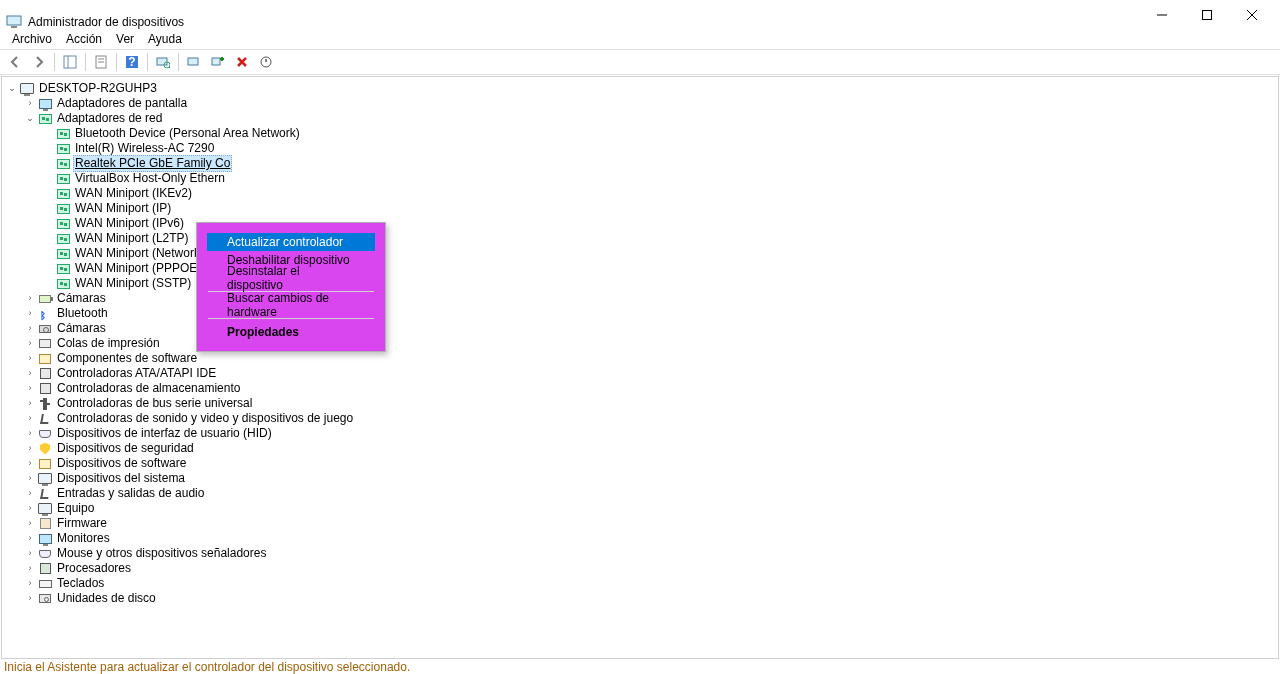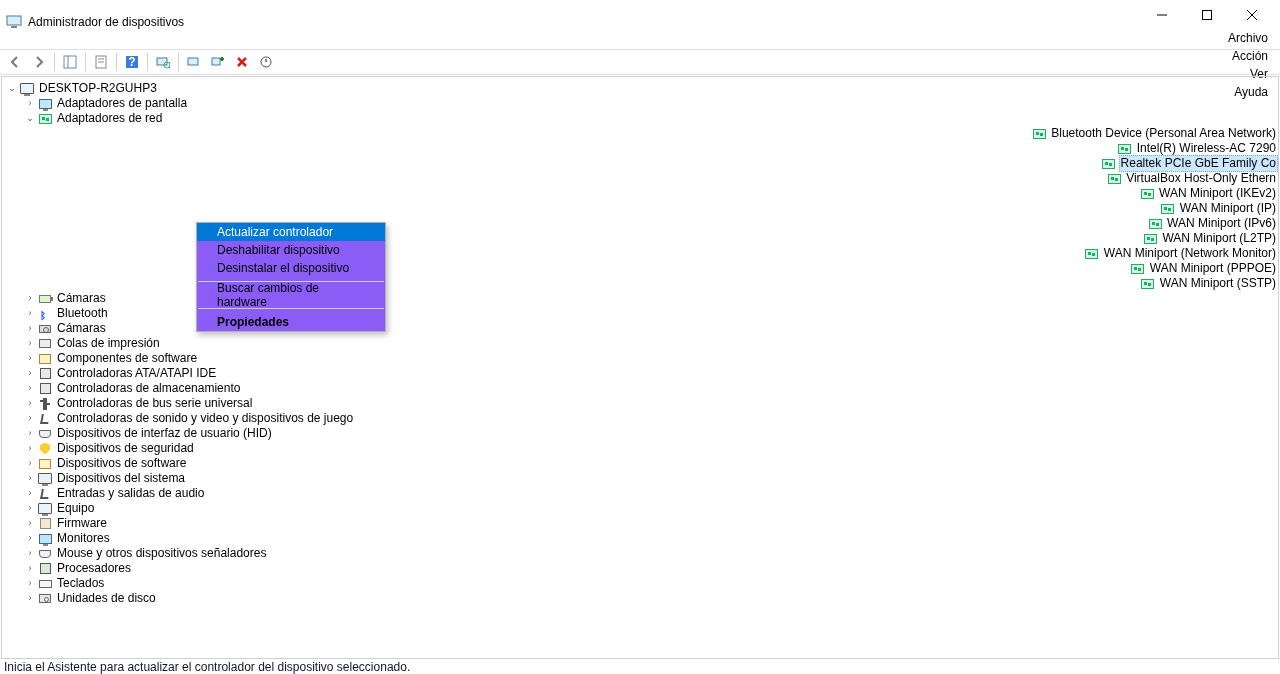--- a/index.html
+++ b/index.html
@@ -5,44 +5,44 @@
 * { margin: 0; padding: 0; box-sizing: border-box; font-family: "Segoe UI", Tahoma, sans-serif; font-size: 12px; }
 body { background: #fff; width: 1280px; height: 674px; overflow: hidden; position: relative; }
 
 .titlebar { height: 29px; display: flex; align-items: flex-end; padding: 0 6px; border-bottom: none; }
 .titlebar .app-icon { width: 16px; height: 16px; margin-right: 6px; }
 .titlebar .title { flex: 1; }
 .titlebar .win-controls { display: flex; }
 .titlebar .win-btn { width: 45px; height: 29px; display: flex; align-items: center; justify-content: center; }
 .titlebar .win-btn svg { width: 10px; height: 10px; }
 
-.menubar { height: 20px; display: flex; align-items: flex-end; padding: 0 5px; flex-direction: column; }
+.menubar { height: 20px; display: flex; align-items: center; padding: 0 5px; }
 .menubar .menu-item { padding: 2px 7px; }
 
 .toolbar { height: 26px; display: flex; align-items: center; padding: 0 3px; border-top: 1px solid #e0e0e0; border-bottom: 1px solid #e0e0e0; gap: 0; }
 .toolbar .tool-btn { width: 24px; height: 22px; display: flex; align-items: center; justify-content: center; }
 .toolbar .tool-sep { width: 1px; height: 18px; background: #d0d0d0; margin: 0 3px; }
 
 .tree-area { position: relative; padding: 4px 0 0 0; border: 1px solid #d0d0d0; margin: 1px; height: calc(100% - 29px - 20px - 26px - 16px); overflow: hidden; }
 .tree-row { height: 15px; display: flex; align-items: center; white-space: nowrap; font-size: 12px; line-height: 15px; }
 .tree-row .expander { width: 12px; height: 12px; display: flex; align-items: center; justify-content: center; font-size: 9px; color: #555; margin-right: 1px; }
 .tree-row .node-icon { width: 16px; height: 14px; display: inline-flex; align-items: center; justify-content: center; margin-right: 2px; }
 .tree-row .label { padding: 0 2px; }
-.tree-row.selected .label { background: #cce8ff; border: 1px dotted #7aa7d8; padding: 0 1px; }
+.tree-row.selected .label { background: #cce8ff; border: 1px dotted #7aa7d8; padding: 0 1px; text-decoration: underline; }
 .lvl0 { padding-left: 4px; }
 .lvl1 { padding-left: 22px; }
-.lvl2 { padding-left: 40px; justify-content: flex-end; }
-
-.context-menu { position: absolute; top: 145px; left: 194px; width: 190px; background: #8b5cf6; border: 1px solid #b0b0b0; box-shadow: 2px 3px 6px rgba(0,0,0,0.25); padding: 0; }
+.lvl2 { padding-left: 40px; }
+
+.context-menu { position: absolute; top: 145px; left: 194px; width: 190px; background: #d946ef; border: 1px solid #b0b0b0; box-shadow: 2px 3px 6px rgba(0,0,0,0.25); padding: 10px; }
 .context-menu .cm-item { height: 18px; font-size: 12px; display: flex; align-items: center; padding: 0 20px; }
 .context-menu .cm-item.highlight { background: #0078d7; color: #fff; }
 .context-menu .cm-item.bold { font-weight: bold; }
 .context-menu .cm-sep { height: 1px; background: #d0d0d0; margin: 4px 1px; }
 
-.statusbar { position: absolute; left: 0; bottom: 0; right: 0; height: 14px; padding: 0 4px; font-size: 12px; color: #0f172a; overflow: hidden; white-space: nowrap; }
+.statusbar { position: absolute; left: 0; bottom: 0; right: 0; height: 14px; padding: 0 4px; font-size: 12px; color: #a16207; overflow: hidden; white-space: nowrap; }
 
 
 .ic-computer { width:14px; height:11px; border:1px solid #555; border-radius:1px; display:inline-block; position:relative; background:#e8f3fb; }
 .ic-computer::after{content:"";position:absolute;left:3px;bottom:-3px;width:6px;height:2px;background:#888;}
 .ic-monitor{width:13px;height:10px;border:1px solid #467;background:#bfe6ff;display:inline-block;position:relative;}
 .ic-monitor::after{content:"";position:absolute;left:3px;bottom:-3px;width:5px;height:2px;background:#888;}
 .ic-net{width:13px;height:10px;border:1px solid #2a6;background:#d0f7e3;display:inline-block;position:relative;}
 .ic-net::before{content:"";position:absolute;left:2px;top:2px;width:3px;height:3px;background:#2a6;}
 .ic-net::after{content:"";position:absolute;right:2px;bottom:2px;width:3px;height:3px;background:#2a6;}
 .ic-generic{width:12px;height:10px;border:1px solid #a88a3a;background:#fff2c7;display:inline-block;}

